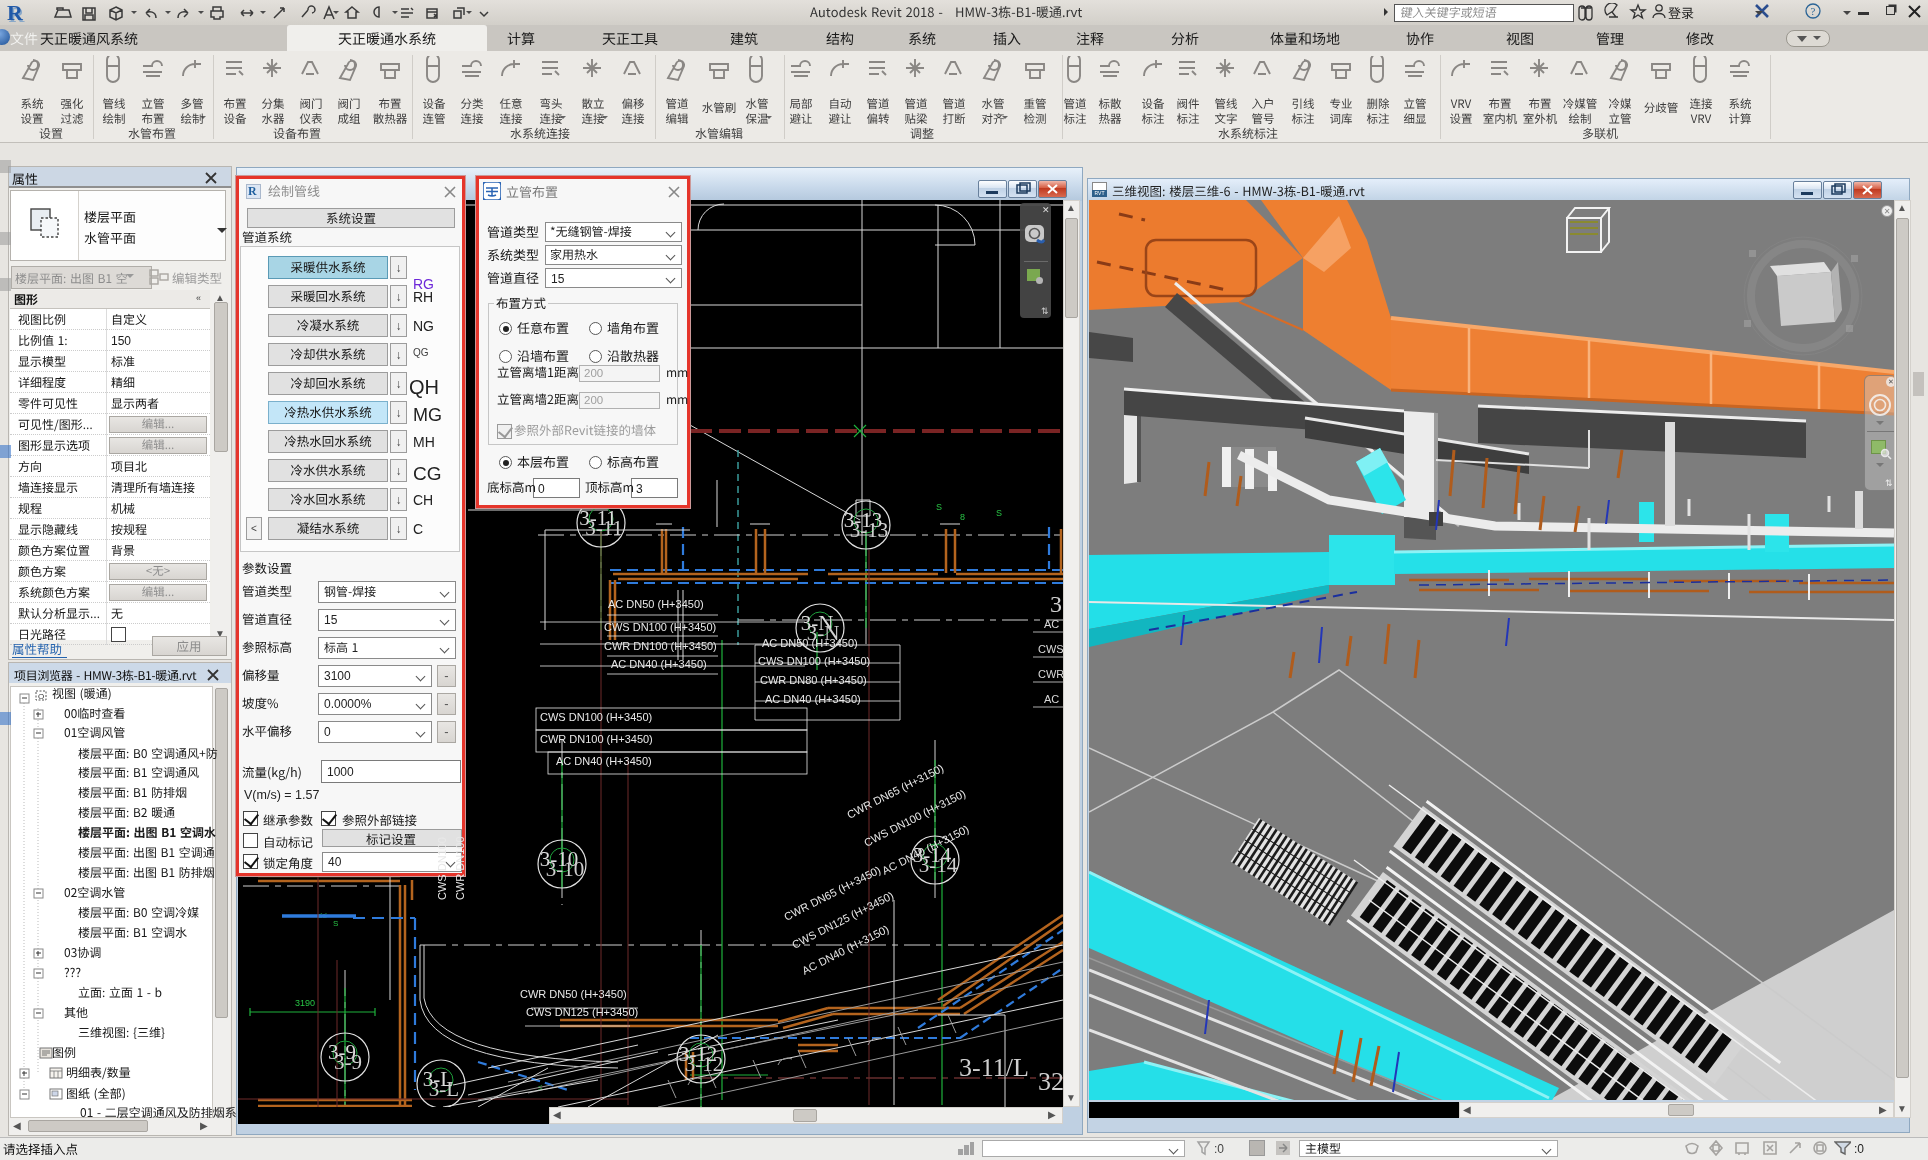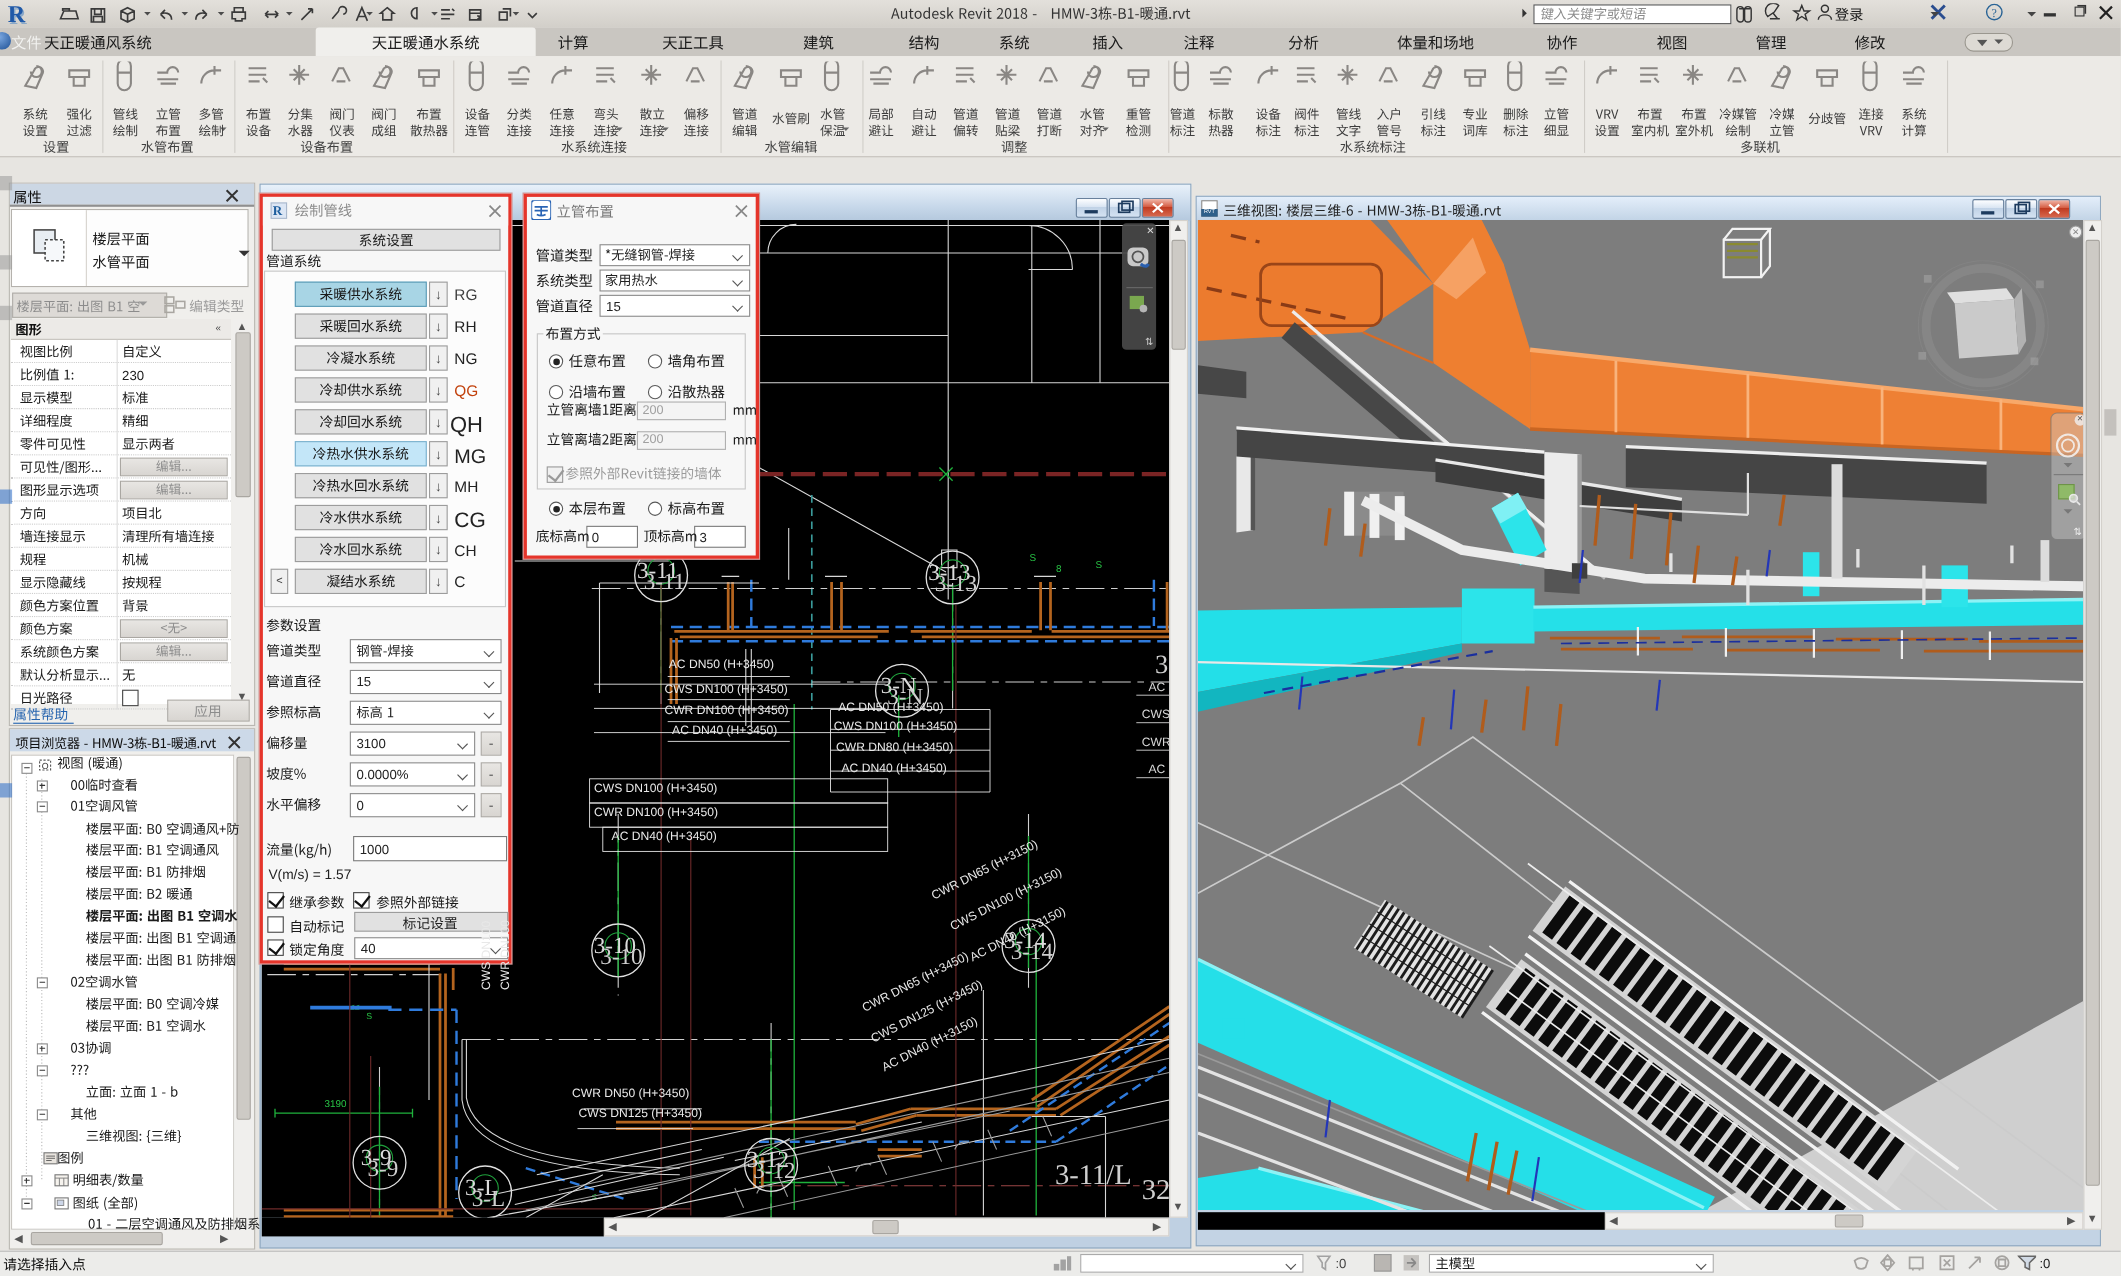--- a/index.html
+++ b/index.html
@@ -765,21 +765,21 @@
       <rect x="2" y="11" width="8" height="6"></rect>
       <rect x="12" y="7" width="8" height="6"></rect>
     </svg>
 <div class="pgrid" style="left:10px;top:290px;width:200px;height:350px"></div>
 <div class="abs" style="left:10px;top:290px;width:200px;height:19px;background:#eceae7;border-bottom:1px solid #c5c2bd"></div>
 <div class="abs" style="left:196px;top:293px;font-size:9px;color:#444">«</div>
 <div class="abs" style="left:10px;top:309px;width:200px;height:21px;border-bottom:1px dotted #cccccc"></div>
 <div class="abs" style="left:106px;top:309px;width:1px;height:21px;background:#dcdcdc"></div>
 <div class="abs" style="left:10px;top:330px;width:200px;height:21px;border-bottom:1px dotted #cccccc"></div>
 <div class="abs" style="left:106px;top:330px;width:1px;height:21px;background:#dcdcdc"></div>
-<div class="abs" style="left:111px;top:334px;font-size:12px;color:#1c1c1c">230</div>
+<div class="abs" style="left:111px;top:334px;font-size:12px;color:#1c1c1c">150</div>
 <div class="abs" style="left:10px;top:351px;width:200px;height:21px;border-bottom:1px dotted #cccccc"></div>
 <div class="abs" style="left:106px;top:351px;width:1px;height:21px;background:#dcdcdc"></div>
 <div class="abs" style="left:10px;top:372px;width:200px;height:21px;border-bottom:1px dotted #cccccc"></div>
 <div class="abs" style="left:106px;top:372px;width:1px;height:21px;background:#dcdcdc"></div>
 <div class="abs" style="left:10px;top:393px;width:200px;height:21px;border-bottom:1px dotted #cccccc"></div>
 <div class="abs" style="left:106px;top:393px;width:1px;height:21px;background:#dcdcdc"></div>
 <div class="abs" style="left:10px;top:414px;width:200px;height:21px;border-bottom:1px dotted #cccccc"></div>
 <div class="abs" style="left:106px;top:414px;width:1px;height:21px;background:#dcdcdc"></div>
 <div class="pbtn" style="left:109px;top:416px;width:98px;height:17px"></div>
 <div class="abs" style="left:10px;top:435px;width:200px;height:21px;border-bottom:1px dotted #cccccc"></div>
@@ -877,30 +877,30 @@
 <div class="abs" style="left:246px;top:184px;width:15px;height:15px;background:#dce6f4;border:1px solid #aab8cc"></div>
 <div class="abs" style="left:248px;top:184px;font:bold 12px 'Liberation Serif',serif;color:#1f5f9e">R</div>
 <svg class="abs" style="left:444px;top:186px" width="12" height="12" stroke="#888" stroke-width="1.6">
       <path d="M1 1 L11 11 M11 1 L1 11"></path>
     </svg>
 <div class="lbtn" style="left:247px;top:208px;width:208px;height:20px"></div>
 <div class="gbox" style="left:240px;top:246px;width:220px;height:306px;background:#fcfcfc"></div>
 <div class="abs" style="left:242px;top:230px;width:58px;height:12px;background:#f7f7f7"></div>
 <div class="lbtn sel1" style="left:268px;top:256px;width:120px;height:23px"></div>
 <div class="larr" style="left:390px;top:256px;width:17px;height:23px;line-height:22px">↓</div>
-<div class="abs" style="left:413px;top:260px;font-size:14px;color:#404040">RG</div>
+<div class="abs" style="left:413px;top:276px;font-size:14px;color:#6d28d9">RG</div>
 <div class="lbtn" style="left:268px;top:285px;width:120px;height:23px"></div>
 <div class="larr" style="left:390px;top:285px;width:17px;height:23px;line-height:22px">↓</div>
 <div class="abs" style="left:413px;top:289px;font-size:14px;color:#222">RH</div>
 <div class="lbtn" style="left:268px;top:314px;width:120px;height:23px"></div>
 <div class="larr" style="left:390px;top:314px;width:17px;height:23px;line-height:22px">↓</div>
 <div class="abs" style="left:413px;top:318px;font-size:14px;color:#222">NG</div>
 <div class="lbtn" style="left:268px;top:343px;width:120px;height:23px"></div>
 <div class="larr" style="left:390px;top:343px;width:17px;height:23px;line-height:22px">↓</div>
-<div class="abs" style="left:413px;top:347px;font-size:14px;color:#c2410c">QG</div>
+<div class="abs" style="left:413px;top:347px;font-size:10px;color:#404040">QG</div>
 <div class="lbtn" style="left:268px;top:372px;width:120px;height:23px"></div>
 <div class="larr" style="left:390px;top:372px;width:17px;height:23px;line-height:22px">↓</div>
 <div class="abs" style="left:409px;top:376px;font-size:20px;color:#222">QH</div>
 <div class="lbtn sel2" style="left:268px;top:401px;width:120px;height:23px"></div>
 <div class="larr" style="left:390px;top:401px;width:17px;height:23px;line-height:22px">↓</div>
 <div class="abs" style="left:413px;top:405px;font-size:18px;color:#222">MG</div>
 <div class="lbtn" style="left:268px;top:430px;width:120px;height:23px"></div>
 <div class="larr" style="left:390px;top:430px;width:17px;height:23px;line-height:22px">↓</div>
 <div class="abs" style="left:413px;top:434px;font-size:14px;color:#222">MH</div>
 <div class="lbtn" style="left:268px;top:459px;width:120px;height:23px"></div>

